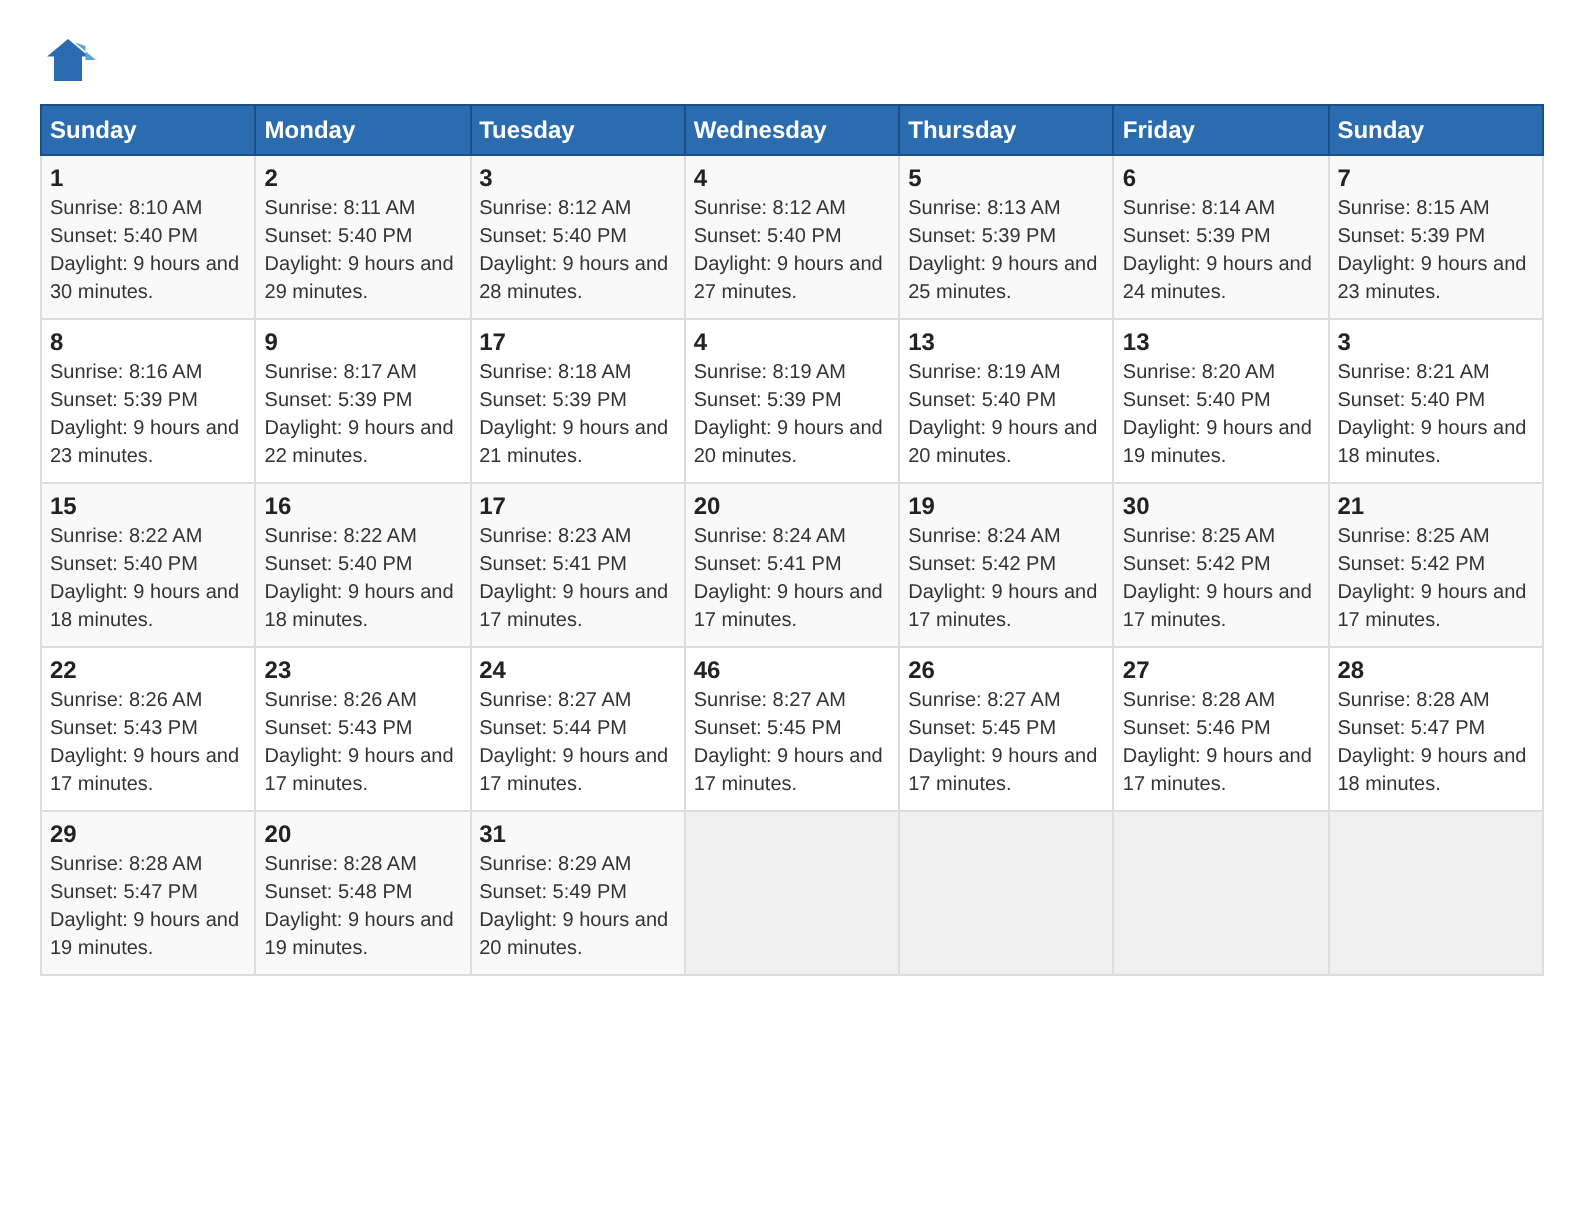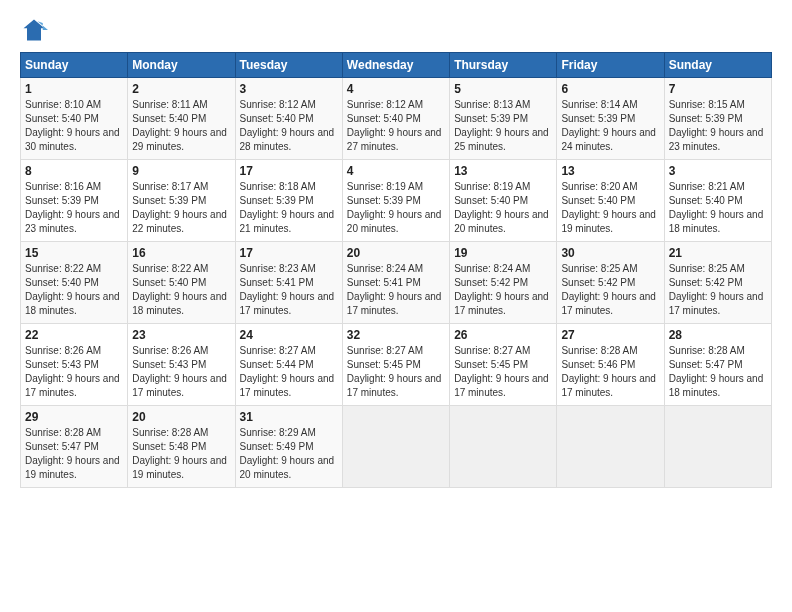--- a/index.html
+++ b/index.html
@@ -232,21 +232,21 @@
       </td>
           <td>
         <span class="day-number">23</span>
         <span class="cell-text">Sunrise: 8:26 AM<br>Sunset: 5:43 PM<br>Daylight: 9 hours and 17 minutes.</span>
       </td>
           <td>
         <span class="day-number">24</span>
         <span class="cell-text">Sunrise: 8:27 AM<br>Sunset: 5:44 PM<br>Daylight: 9 hours and 17 minutes.</span>
       </td>
           <td>
-        <span class="day-number">32</span>
+        <span class="day-number">46</span>
         <span class="cell-text">Sunrise: 8:27 AM<br>Sunset: 5:45 PM<br>Daylight: 9 hours and 17 minutes.</span>
       </td>
           <td>
         <span class="day-number">26</span>
         <span class="cell-text">Sunrise: 8:27 AM<br>Sunset: 5:45 PM<br>Daylight: 9 hours and 17 minutes.</span>
       </td>
           <td>
         <span class="day-number">27</span>
         <span class="cell-text">Sunrise: 8:28 AM<br>Sunset: 5:46 PM<br>Daylight: 9 hours and 17 minutes.</span>
       </td>

